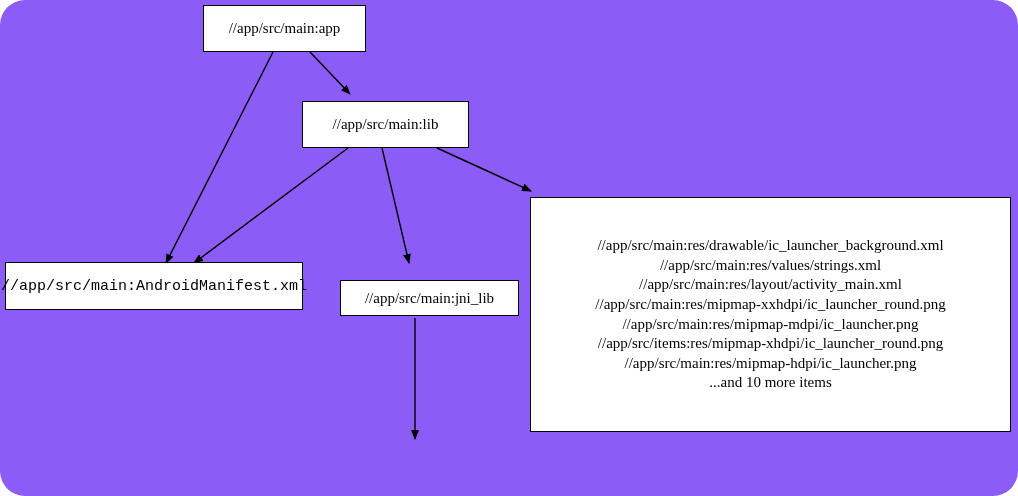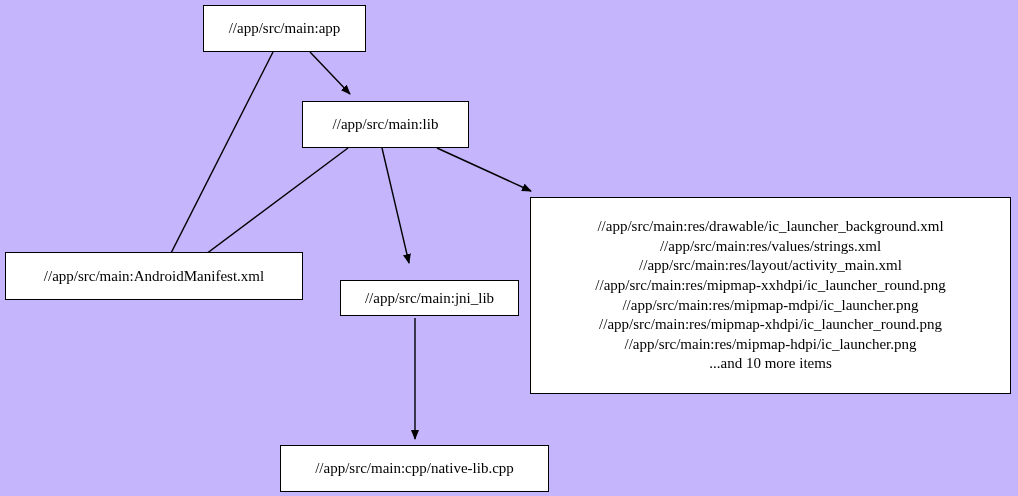--- a/index.html
+++ b/index.html
@@ -4,23 +4,24 @@
 <style>
   html, body {
     margin: 0;
     padding: 0;
     background: #ffffff;
   }
   #graph-canvas {
     position: relative;
     width: 1018px;
     height: 496px;
-    background: #c4b5fd;
+    background: #8b5cf6;
     overflow: hidden;
     font-family: "Liberation Serif", "DejaVu Serif", serif;
+    border-radius: 25px;
   }
   #edge-layer {
     position: absolute;
     left: 0;
     top: 0;
     width: 1018px;
     height: 496px;
     pointer-events: none;
   }
   .node {
@@ -50,23 +51,23 @@
     padding: 0 8px;
   }
   .node-multiline .ml-line {
     display: block;
     white-space: nowrap;
   }
 
   
   #node-app        { left: 203px; top: 5px;   width: 163px; height: 47px; }
   #node-lib        { left: 302px; top: 101px; width: 167px; height: 47px; }
-  #node-manifest   { left: 5px;   top: 252px; width: 298px; height: 48px; }
+  #node-manifest   { left: 5px;   top: 262px; width: 298px; height: 48px; font-family: Liberation Mono, monospace; }
   #node-jnilib     { left: 340px; top: 270px; width: 179px; height: 36px; margin-top: 10px; }
-  #node-resources  { left: 530px; top: 197px; width: 481px; height: 197px; }
+  #node-resources  { left: 530px; top: 197px; width: 481px; height: 235px; }
   #node-nativelib  { left: 280px; top: 445px; width: 269px; height: 47px; }
 </style>
 </head>
 <body>
 
 <div id="graph-canvas">
 
   <svg id="edge-layer" width="1018" height="496" viewBox="0 0 1018 496">
     <defs>
       <marker id="arrowhead" markerWidth="10" markerHeight="8" refX="9" refY="4" orient="auto" markerUnits="userSpaceOnUse">
@@ -103,23 +104,20 @@
     <span class="node-label">//app/src/main:jni_lib</span>
   </div>
 
   <div class="node" id="node-resources">
     <span class="node-multiline">
       <span class="ml-line">//app/src/main:res/drawable/ic_launcher_background.xml</span>
       <span class="ml-line">//app/src/main:res/values/strings.xml</span>
       <span class="ml-line">//app/src/main:res/layout/activity_main.xml</span>
       <span class="ml-line">//app/src/main:res/mipmap-xxhdpi/ic_launcher_round.png</span>
       <span class="ml-line">//app/src/main:res/mipmap-mdpi/ic_launcher.png</span>
-      <span class="ml-line">//app/src/main:res/mipmap-xhdpi/ic_launcher_round.png</span>
+      <span class="ml-line">//app/src/items:res/mipmap-xhdpi/ic_launcher_round.png</span>
       <span class="ml-line">//app/src/main:res/mipmap-hdpi/ic_launcher.png</span>
       <span class="ml-line">...and 10 more items</span>
     </span>
   </div>
 
-  <div class="node" id="node-nativelib">
-    <span class="node-label">//app/src/main:cpp/native-lib.cpp</span>
-  </div>
 
 </div>
 
 </body></html>

